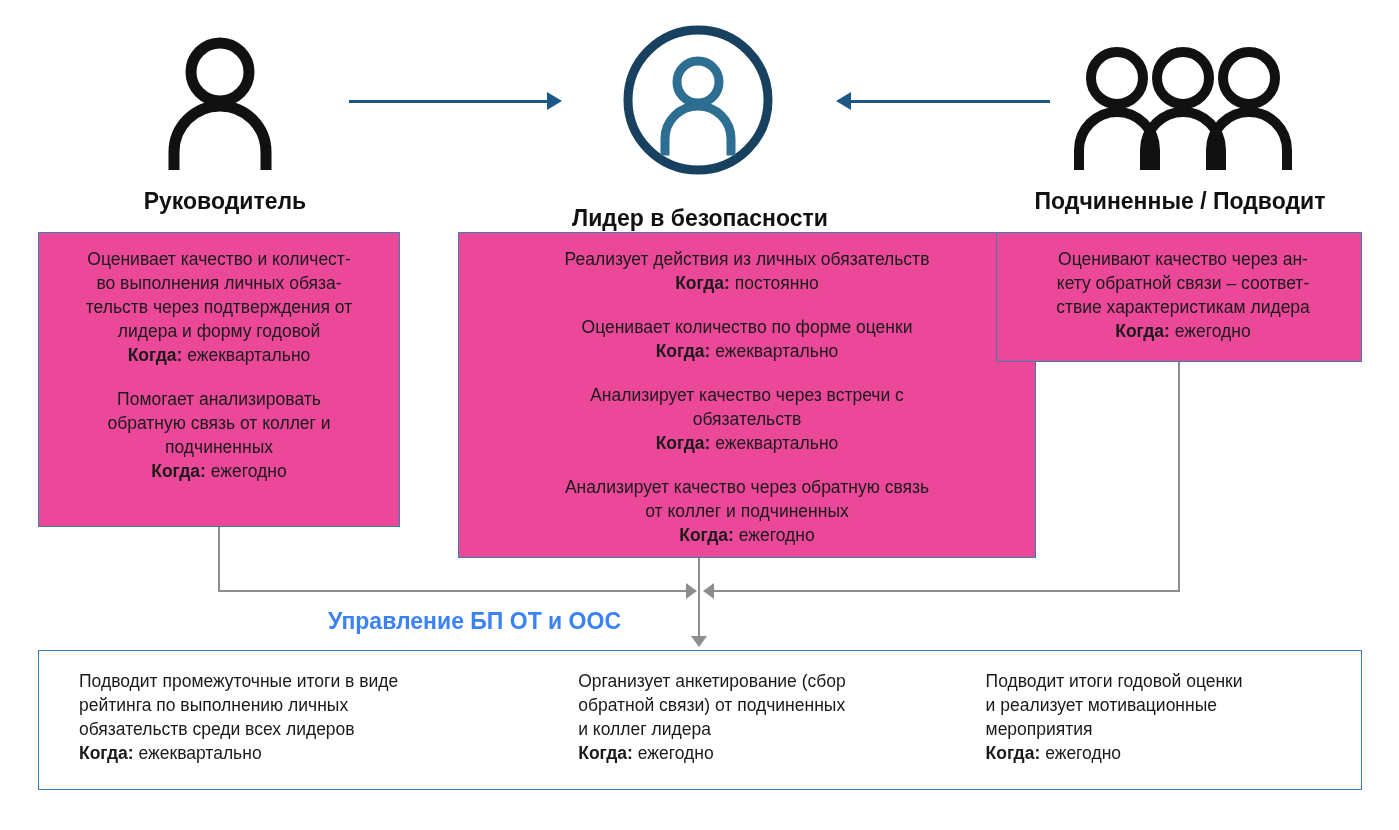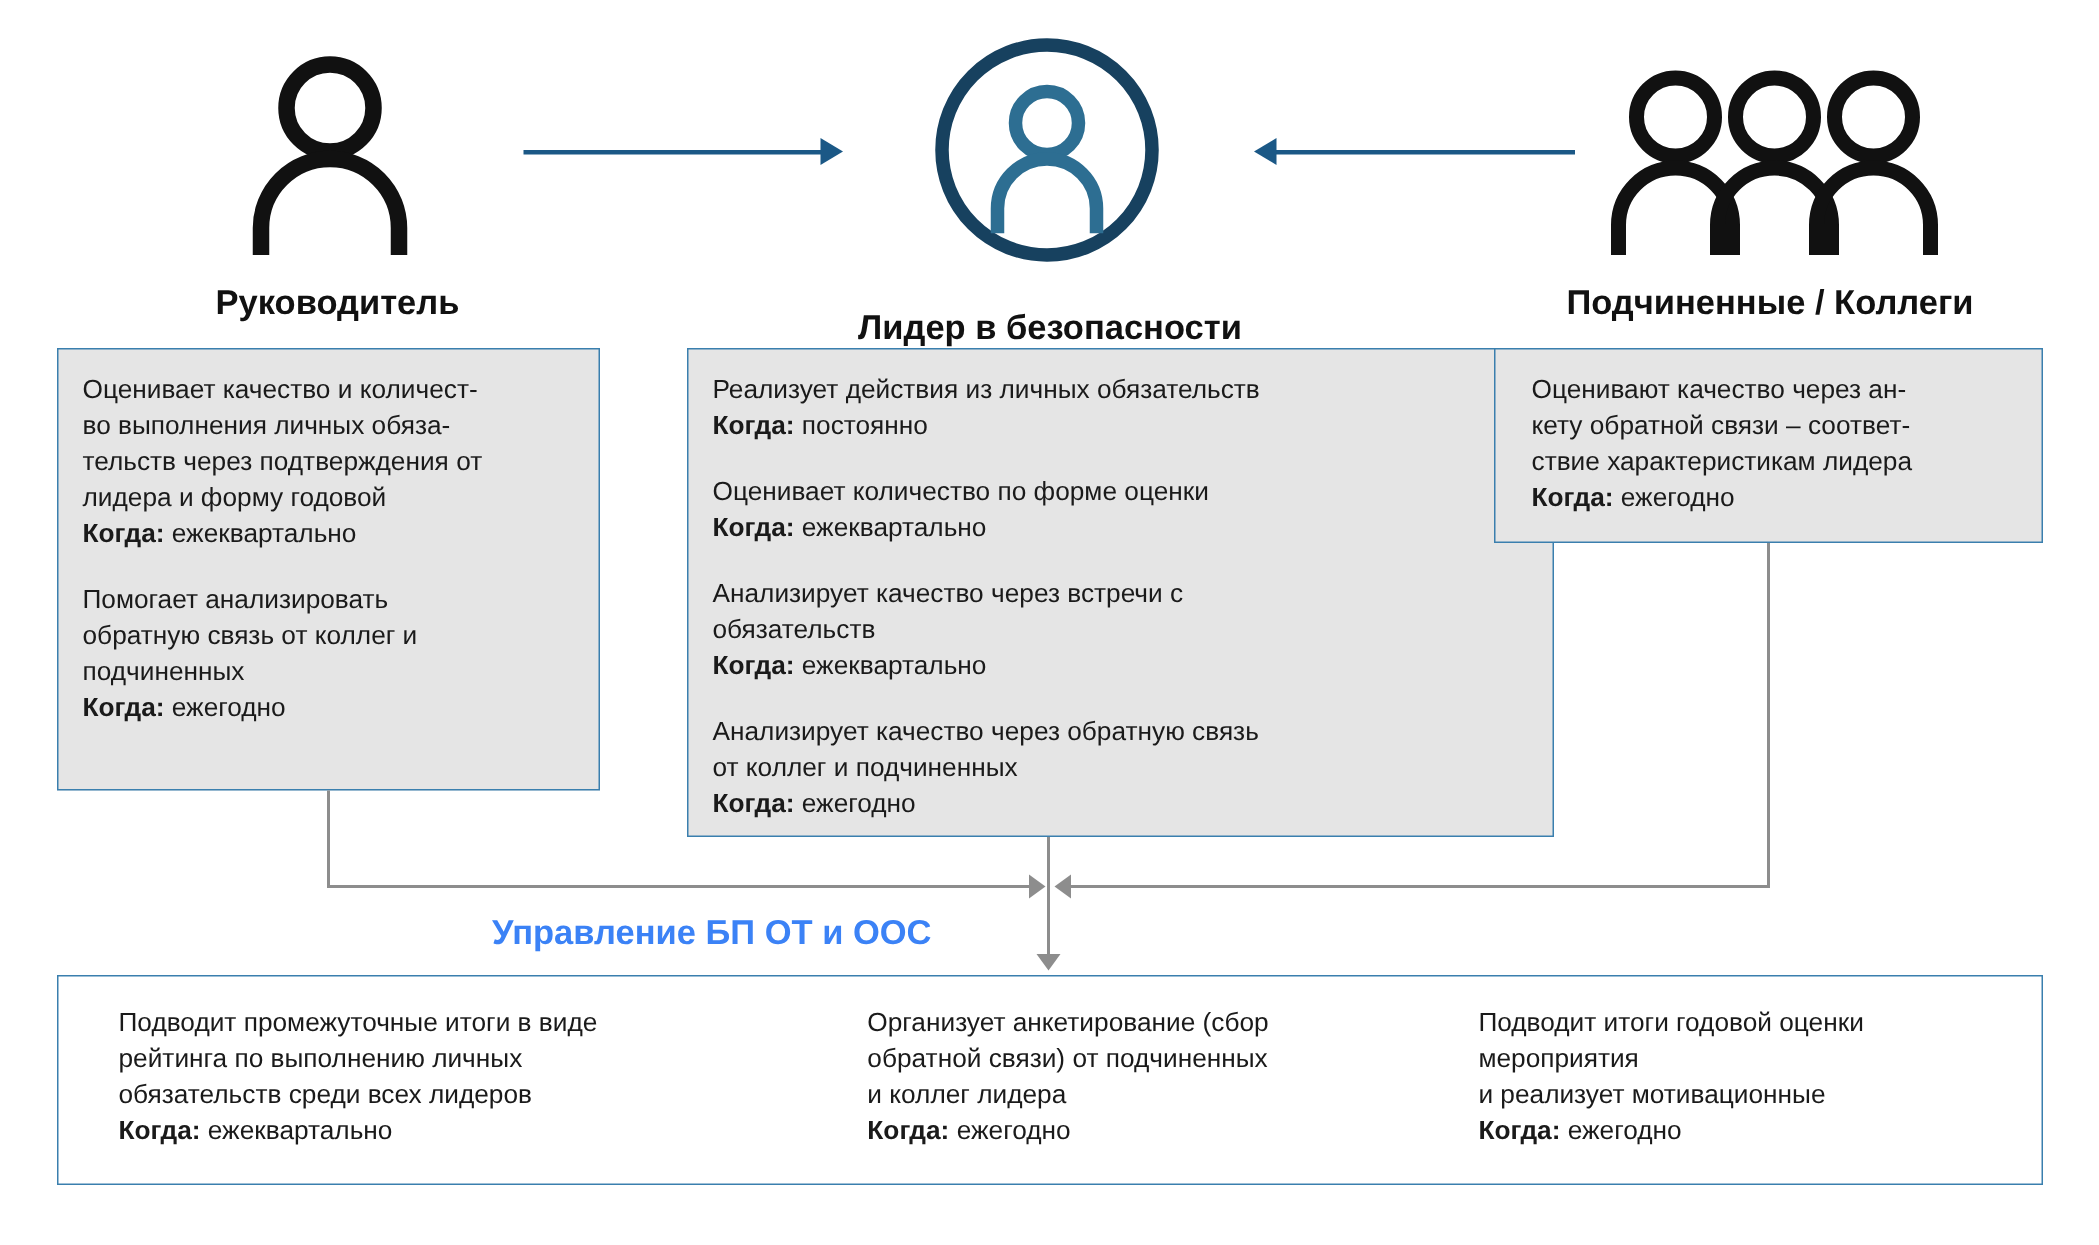--- a/index.html
+++ b/index.html
@@ -58,23 +58,24 @@
     white-space: nowrap;
   }
   #title-manager { left: 60px;  top: 188px; width: 330px; }
   #title-leader  { left: 530px; top: 188px; width: 340px; margin-top: 17px; }
   #title-peers   { left: 1000px; top: 188px; width: 360px; }
 
   
   .card {
     position: absolute;
     border: 1.6px solid #3a7fae;
-    background: #e5e5e5;
+    background: #ec4899;
     box-sizing: border-box;
     padding: 14px 16px 14px 16px;
+    text-align: center;
   }
   #card-manager { left: 38px;  top: 232px; width: 362px; height: 295px; }
   #card-leader  { left: 458px; top: 232px; width: 578px; height: 326px; }
   #card-peers   { left: 996px; top: 232px; width: 366px; height: 130px; padding-left: 24px; }
 
   .item { font-size: 17.5px; line-height: 24px; margin-bottom: 20px; }
   .item:last-child { margin-bottom: 0; }
   .item .line { display: block; }
   .item .when { font-weight: bold; }
 
@@ -172,21 +173,21 @@
   </div>
 
   <div class="arrow-line" style="left:349px; top:100px; width:200px;"></div>
   <div class="arrow-head right" style="left:547px; top:92px;"></div>
 
   <div class="arrow-line" style="left:850px; top:100px; width:200px;"></div>
   <div class="arrow-head left" style="left:836px; top:92px;"></div>
 
   <div class="col-title" id="title-manager">Руководитель</div>
   <div class="col-title" id="title-leader">Лидер в безопасности</div>
-  <div class="col-title" id="title-peers">Подчиненные / Коллеги</div>
+  <div class="col-title" id="title-peers">Подчиненные / Подводит</div>
 
   <div class="card" id="card-manager">
     <div class="item">
       <span class="line">Оценивает качество и количест-</span>
       <span class="line">во выполнения личных обяза-</span>
       <span class="line">тельств через подтверждения от</span>
       <span class="line">лидера и форму годовой</span>
       <span class="line"><span class="when">Когда:</span> <span>ежеквартально</span></span>
     </div>
     <div class="item">
@@ -253,20 +254,20 @@
       <div class="item">
         <span class="line">Организует анкетирование (сбор</span>
         <span class="line">обратной связи) от подчиненных</span>
         <span class="line">и коллег лидера</span>
         <span class="line"><span class="when">Когда:</span> <span>ежегодно</span></span>
       </div>
     </div>
     <div class="bcol">
       <div class="item">
         <span class="line">Подводит итоги годовой оценки</span>
+        <span class="line">и реализует мотивационные</span>
         <span class="line">мероприятия</span>
-        <span class="line">и реализует мотивационные</span>
         <span class="line"><span class="when">Когда:</span> <span>ежегодно</span></span>
       </div>
     </div>
   </div>
 
 </div>
 
 </body></html>

